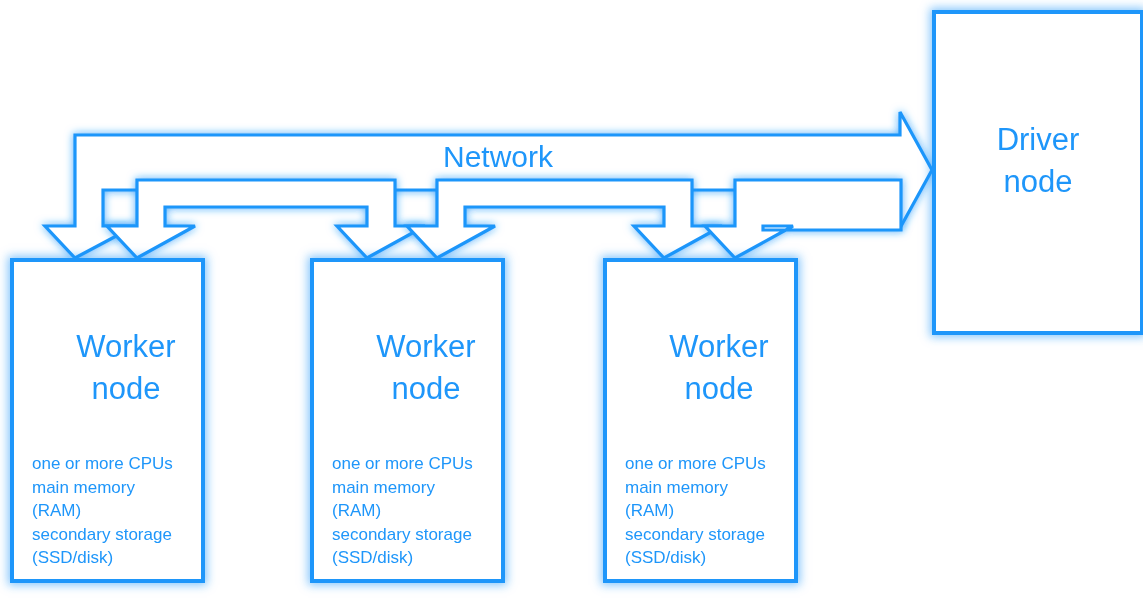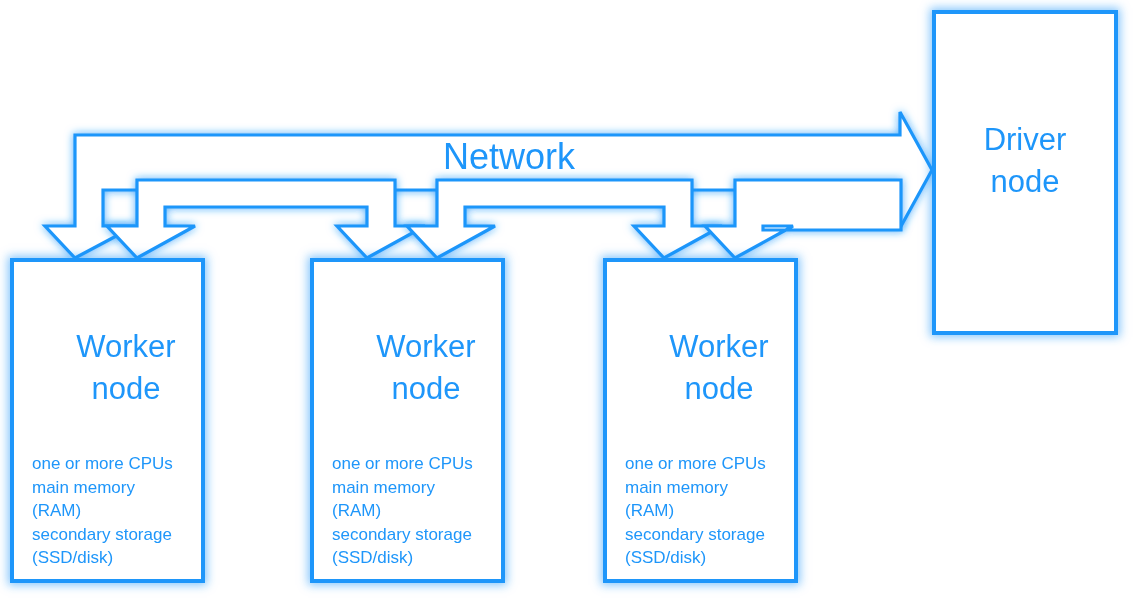--- a/index.html
+++ b/index.html
@@ -60,21 +60,21 @@
     line-height: 23.5px;
     font-family: "Liberation Sans", sans-serif;
     white-space: pre-line;
     text-align: left;
   }
   #network-label {
     position: absolute;
     left: 443px;
     top: 139px;
     color: #1e96fa;
-    font-size: 36px;
+    font-size: 30px;
     line-height: 36px;
     font-family: "Liberation Sans", sans-serif;
     z-index: 6;
     background: transparent;
   }
   .arrow-shape {
     fill: #ffffff;
     stroke: #1e96fa;
     stroke-width: 3.2;
     stroke-linejoin: miter;
@@ -145,21 +145,21 @@
              L 763,226
              L 793,226
              L 735,258
              L 705,226
              L 735,226
              Z"></path>
   </svg>
 
   <div id="network-label">Network</div>
 
-  <div class="node-box" style="left:932px; top:10px; width:186px; height:325px;">
+  <div class="node-box" style="left:932px; top:10px; width:212px; height:325px;">
     <div class="node-title driver-title">Driver
 node</div>
   </div>
 
   <div class="node-box" style="left:10px; top:258px; width:195px; height:325px;">
     <div class="node-title worker-title">Worker
 node</div>
     <div class="node-specs">one or more CPUs
 main memory
    (RAM)

